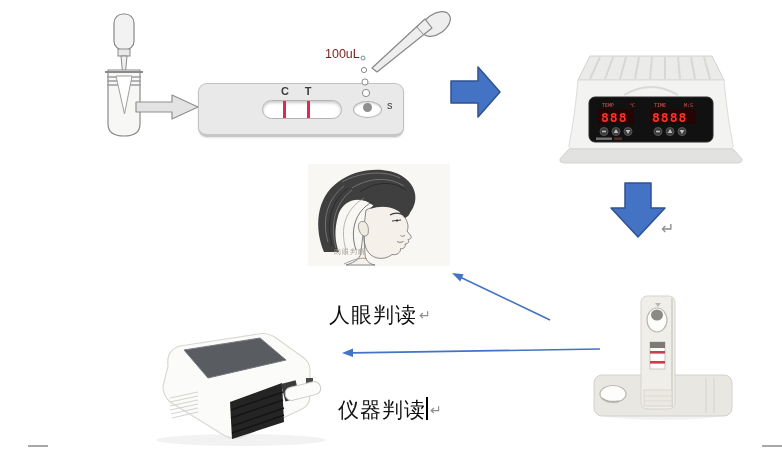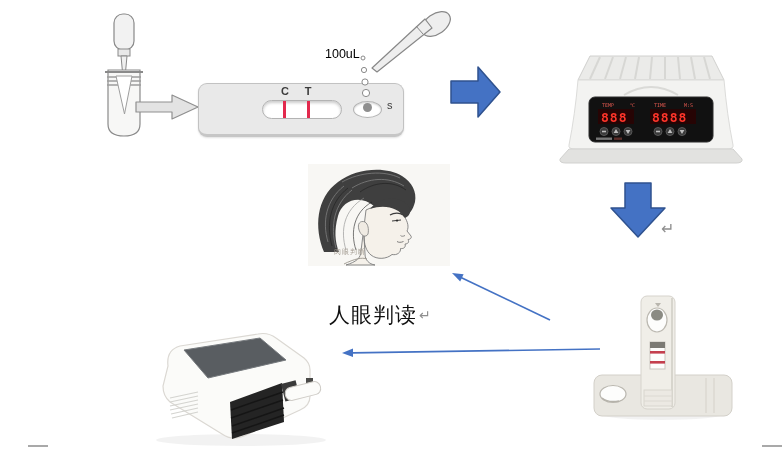--- a/index.html
+++ b/index.html
@@ -14,21 +14,21 @@
             box-shadow:0 1px 2px rgba(0,0,0,.12);}
   .cas-window{position:absolute;left:63px;top:16px;width:78px;height:17px;background:#fff;
               border:1px solid #b3b3b3;border-radius:10px;box-shadow:inset 0 2px 3px rgba(0,0,0,.20);overflow:hidden;}
   .line{position:absolute;top:0;width:3px;height:17px;}
   .cas-label{position:absolute;top:1px;width:14px;text-align:center;font-size:11px;color:#3c3c3c;font-weight:bold;}
   .well{position:absolute;left:154px;top:17px;width:27px;height:15px;background:#fff;
         border:1px solid #b3b3b3;border-radius:50%;box-shadow:inset 0 1px 2px rgba(0,0,0,.18);}
   .well-drop{position:absolute;left:9px;top:1px;width:9px;height:9px;border-radius:50%;background:#8f8f8f;}
   .s-label{position:absolute;left:188px;top:15px;font-size:11px;color:#3c3c3c;}
 
-  .volume{left:325px;top:47px;font-size:12.5px;color:#000000;}
+  .volume{left:325px;top:47px;font-size:12.5px;color:#7f1d1d;}
 
   
   .incubator{left:556px;top:53px;width:190px;height:114px;}
   .led{font-family:"DejaVu Sans Mono",monospace;font-weight:bold;fill:#ff352a;letter-spacing:1px;}
   .led-lbl{font-family:"DejaVu Sans Mono",monospace;font-size:5px;fill:#e2584f;}
 
   
   .read-label{font-size:21px;color:#101010;letter-spacing:1px;white-space:nowrap;margin-top:20px;}
   .pilcrow{color:#8f8f8f;font-size:14px;margin-left:2px;vertical-align:2px;}
   .pilcrow-free{left:661px;top:219px;color:#8f8f8f;font-size:16px;}
@@ -195,20 +195,21 @@
       <line x1="86" y1="100" x2="138" y2="82"></line>
         <line x1="86" y1="107" x2="138" y2="89"></line>
     </g>
     <rect x="137" y="56" width="15" height="18" fill="#3a3a3a" transform="rotate(-14 144 65)"></rect>
     <rect x="160" y="52" width="7" height="6" fill="#4a4a48"></rect>
     <g transform="translate(134,64) rotate(-14)">
       <rect x="4" y="0" width="36" height="13" rx="6" fill="#fcfcfa" stroke="#cfccc7" stroke-width="1"></rect>
     </g>
   </svg>
 
+  <div class="abs read-label" style="left:338px;top:376px"><span>仪器判读</span><span class="cursor-bar"></span><span class="pilcrow">↵</span></div>
 
   <svg class="abs" style="left:592px;top:290px" width="142" height="140">
     <ellipse cx="70" cy="124" rx="62" ry="6" fill="#000" opacity=".05"></ellipse>
     <rect x="2" y="85" width="138" height="41" rx="8" fill="#e9e7e1" stroke="#d3d0c9" stroke-width="1"></rect>
     <ellipse cx="21" cy="104" rx="13" ry="8.5" fill="#fdfdfc" stroke="#b9b6ae" stroke-width="1.2"></ellipse>
     <path d="M10,108 Q16,113 27,111" stroke="#b5b2aa" stroke-width="1.5" fill="none"></path>
     <line x1="114" y1="88" x2="114" y2="123" stroke="#dbd8d1" stroke-width="1.5"></line>
     <line x1="122" y1="88" x2="122" y2="123" stroke="#dbd8d1" stroke-width="1.5"></line>
     <rect x="49" y="6" width="34" height="113" rx="6" fill="#f0eee8" stroke="#d6d3cc" stroke-width="1"></rect>
     <line x1="80" y1="8" x2="80" y2="117" stroke="#cfccc4" stroke-width="1.5"></line>

